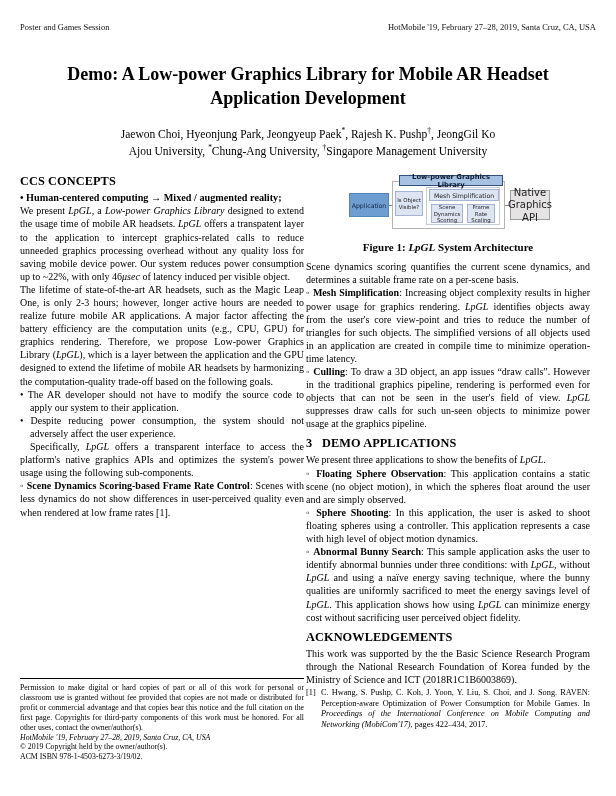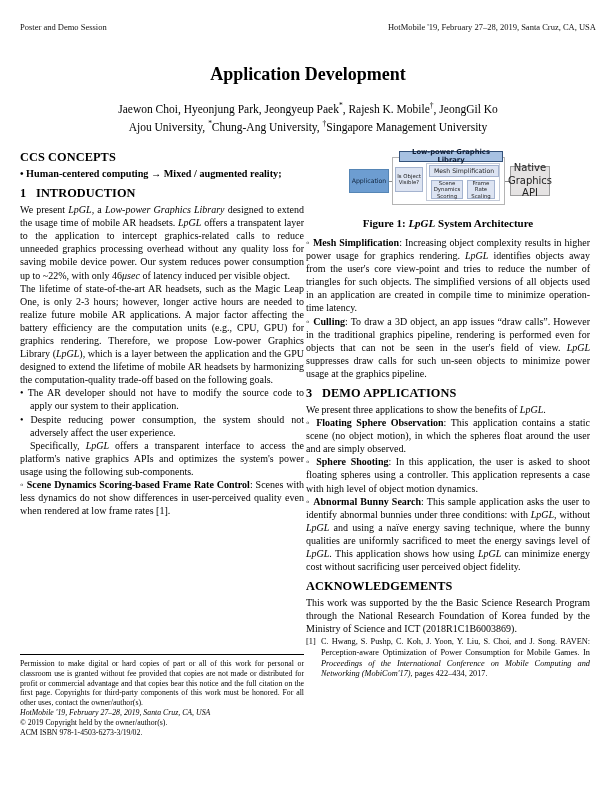--- a/index.html
+++ b/index.html
@@ -55,40 +55,38 @@
   .ref{display:flex;font-size:8.3px;line-height:10.6px;margin-top:2px;}
   .ref-label{width:15px;flex-shrink:0;}
   .ref-text{text-align:justify;}
 </style>
 </head>
 <body>
 
 <div class="page">
 
   <div class="pg-header">
-    <span>Poster and Demo Session</span>
+    <span>Poster and Games Session</span>
     <span>HotMobile '19, February 27–28, 2019, Santa Cruz, CA, USA</span>
   </div>
 
   <h1 class="title">
+    <span class="tl">Demo: A Low-power Graphics Library for Mobile AR Headset</span>
     <span class="tl">Application Development</span>
   </h1>
 
-  <div class="authors first"><span>Jaewon Choi, Hyeonjung Park, Jeongyeup Paek</span><span class="seg-sup">*</span><span>, Rajesh K. Mobile</span><span class="seg-sup">†</span><span>, JeongGil Ko</span></div>
+  <div class="authors first"><span>Jaewon Choi, Hyeonjung Park, Jeongyeup Paek</span><span class="seg-sup">*</span><span>, Rajesh K. Pushp</span><span class="seg-sup">†</span><span>, JeongGil Ko</span></div>
   <div class="authors"><span>Ajou University, </span><span class="seg-sup">*</span><span>Chung-Ang University, </span><span class="seg-sup">†</span><span>Singapore Management University</span></div>
 
   <div class="cols">
 
     <div class="col left">
       <h2 class="hd" style="margin-top:0;">CCS CONCEPTS</h2>
       <p class="p ccs"><span class="seg-b">• Human-centered computing → Mixed / augmented reality;</span></p>
 
-      <h2 class="hd">
-        <span class="no">1</span><span>INTRODUCTION</span>
-      </h2>
       <p class="p"><span>We present </span><span class="seg-i">LpGL</span><span>, a </span><span class="seg-i">Low-power Graphics Library</span><span> designed to extend the usage time of mobile AR headsets. </span><span class="seg-i">LpGL</span><span> offers a transpatent layer to the application to intercept graphics-related calls to reduce unneeded graphics processing overhead without any quality loss for saving mobile device power. Our system reduces power consumption up to ~22%, with only 46</span><span class="seg-i">μsec</span><span> of latency induced per visible object.</span></p>
 
       <p class="p"><span>The lifetime of state-of-the-art AR headsets, such as the Magic Leap One, is only 2-3 hours; however, longer active hours are needed to realize future mobile AR applications. A major factor affecting the battery efficiency are the computation units (e.g., CPU, GPU) for graphics rendering. Therefore, we propose Low-power Graphics Library (</span><span class="seg-i">LpGL</span><span>), which is a layer between the application and the GPU designed to extend the lifetime of mobile AR headsets by harmonizing the computation-quality trade-off based on the following goals.</span></p>
 
       <div>
         <p class="p bullet"><span>• The AR developer should not have to modify the source code to apply our system to their application.</span></p>
         <p class="p bullet"><span>• Despite reducing power consumption, the system should not adversely affect the user experience.</span></p>
       </div>
 
       <p class="p indent"><span>Specifically, </span><span class="seg-i">LpGL</span><span> offers a transparent interface to access the platform's native graphics APIs and optimizes the system's power usage using the following sub-components.</span></p>
@@ -120,20 +118,21 @@
         <div class="fbox app" style="left:42px;top:19px;width:40px;height:24px;">Application</div>
         <div class="fbox bar" style="left:92px;top:1px;width:104px;height:11px;">Low-power Graphics Library</div>
         <div class="fbox lbox" style="left:88px;top:17px;width:28px;height:25px;">Is Object Visible?</div>
         <div class="fbox lbox meshbox" style="left:122px;top:15px;width:70px;height:12px;">Mesh Simplification</div>
         <div class="fbox lbox" style="left:124px;top:30px;width:32px;height:19px;">Scene Dynamics Scoring</div>
         <div class="fbox lbox" style="left:160px;top:30px;width:28px;height:19px;">Frame Rate Scaling</div>
         <div class="fbox native" style="left:203px;top:16px;width:40px;height:30px;">Native Graphics API</div>
       </div>
       <div class="caption"><span class="seg-b">Figure 1: </span><span class="seg-bi">LpGL</span><span class="seg-b"> System Architecture</span></div>
 
+      <p class="p"><span>Scene dynamics scoring quantifies the current scene dynamics, and determines a suitable frame rate on a per-scene basis.</span></p>
       <p class="p"><span>◦ </span><span class="seg-b">Mesh Simplification</span><span>: Increasing object complexity results in higher power usage for graphics rendering. </span><span class="seg-i">LpGL</span><span> identifies objects away from the user's core view-point and tries to reduce the number of triangles for such objects. The simplified versions of all objects used in an application are created in compile time to minimize operation-time latency.</span></p>
       <p class="p"><span>◦ </span><span class="seg-b">Culling</span><span>: To draw a 3D object, an app issues “draw calls”. However in the traditional graphics pipeline, rendering is performed even for objects that can not be seen in the user's field of view. </span><span class="seg-i">LpGL</span><span> suppresses draw calls for such un-seen objects to minimize power usage at the graphics pipeline.</span></p>
 
       <h2 class="hd">
         <span class="no">3</span><span>DEMO APPLICATIONS</span>
       </h2>
       <p class="p"><span>We present three applications to show the benefits of </span><span class="seg-i">LpGL</span><span>.</span></p>
       <p class="p"><span>◦ </span><span class="seg-b">Floating Sphere Observation</span><span>: This application contains a static scene (no object motion), in which the spheres float around the user and are simply observed.</span></p>
       <p class="p"><span>◦ </span><span class="seg-b">Sphere Shooting</span><span>: In this application, the user is asked to shoot floating spheres using a controller. This application represents a case with high level of object motion dynamics.</span></p>
       <p class="p"><span>◦ </span><span class="seg-b">Abnormal Bunny Search</span><span>: This sample application asks the user to identify abnormal bunnies under three conditions: with </span><span class="seg-i">LpGL</span><span>, without </span><span class="seg-i">LpGL</span><span> and using a naïve energy saving technique, where the bunny qualities are uniformly sacrificed to meet the energy savings level of </span><span class="seg-i">LpGL</span><span>. This application shows how using </span><span class="seg-i">LpGL</span><span> can minimize energy cost without sacrificing user perceived object fidelity.</span></p>

